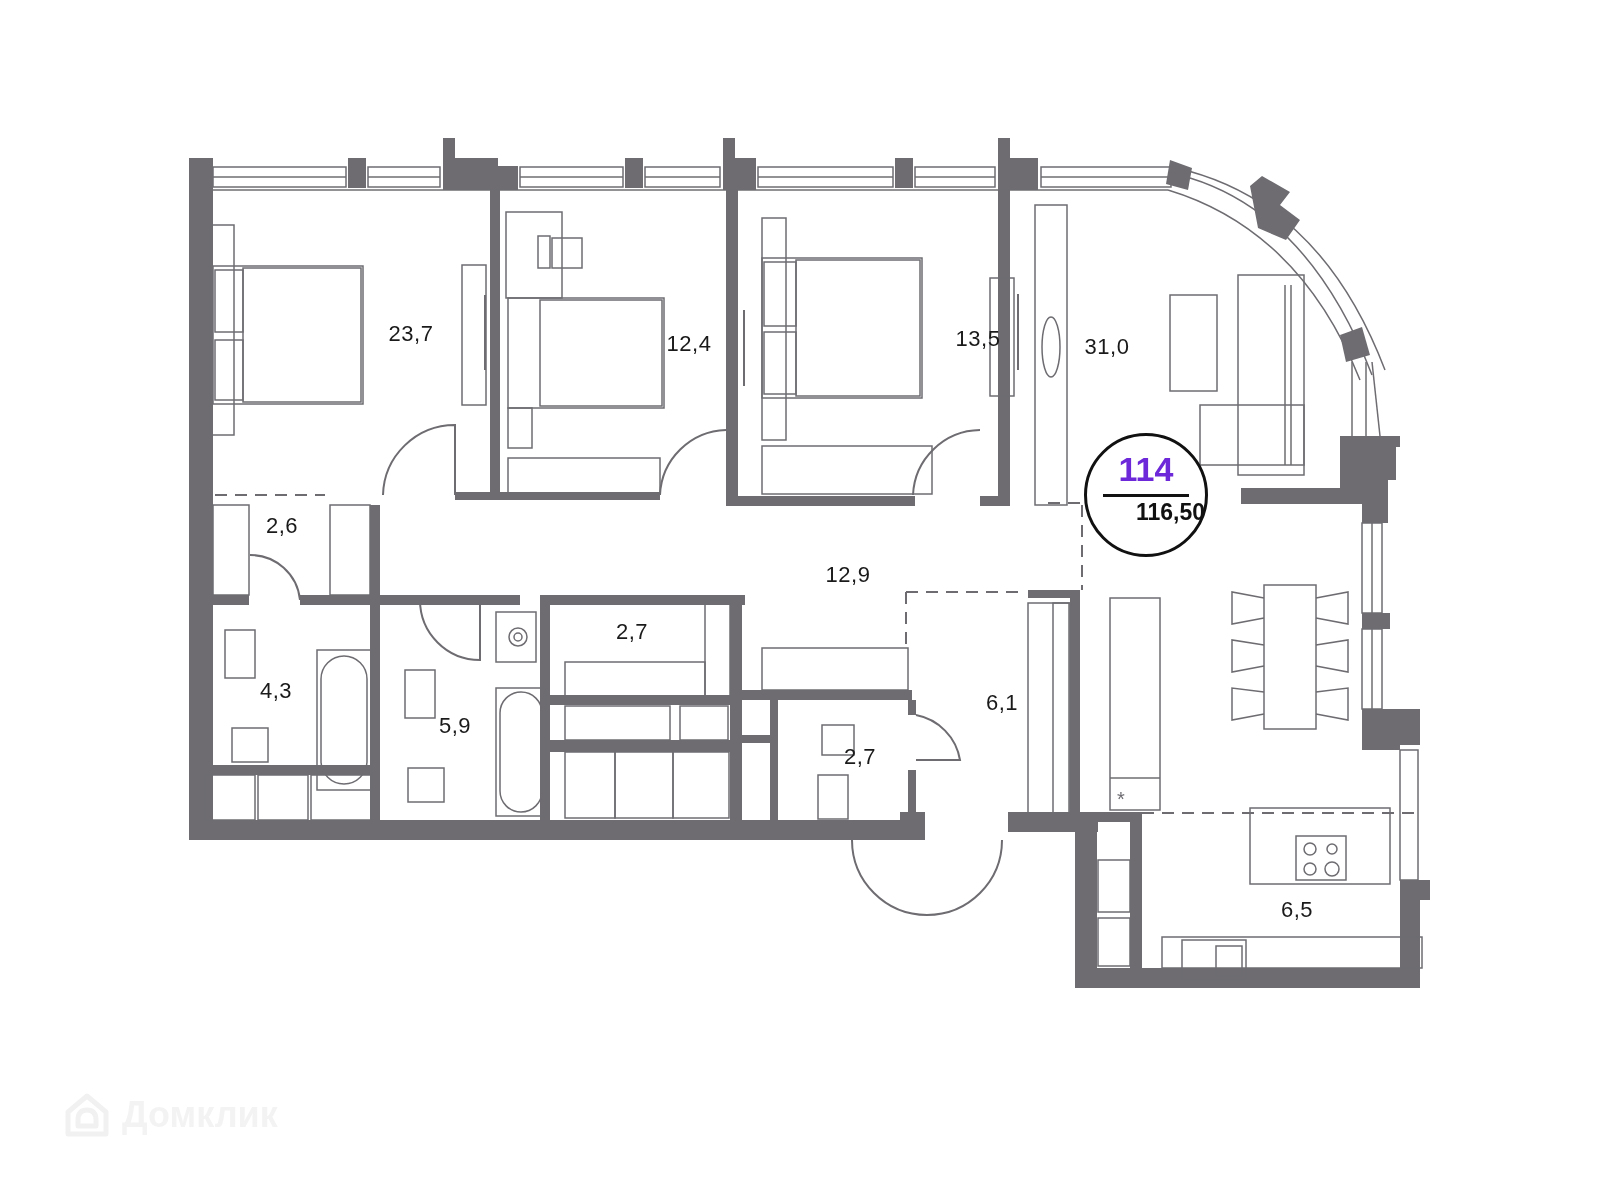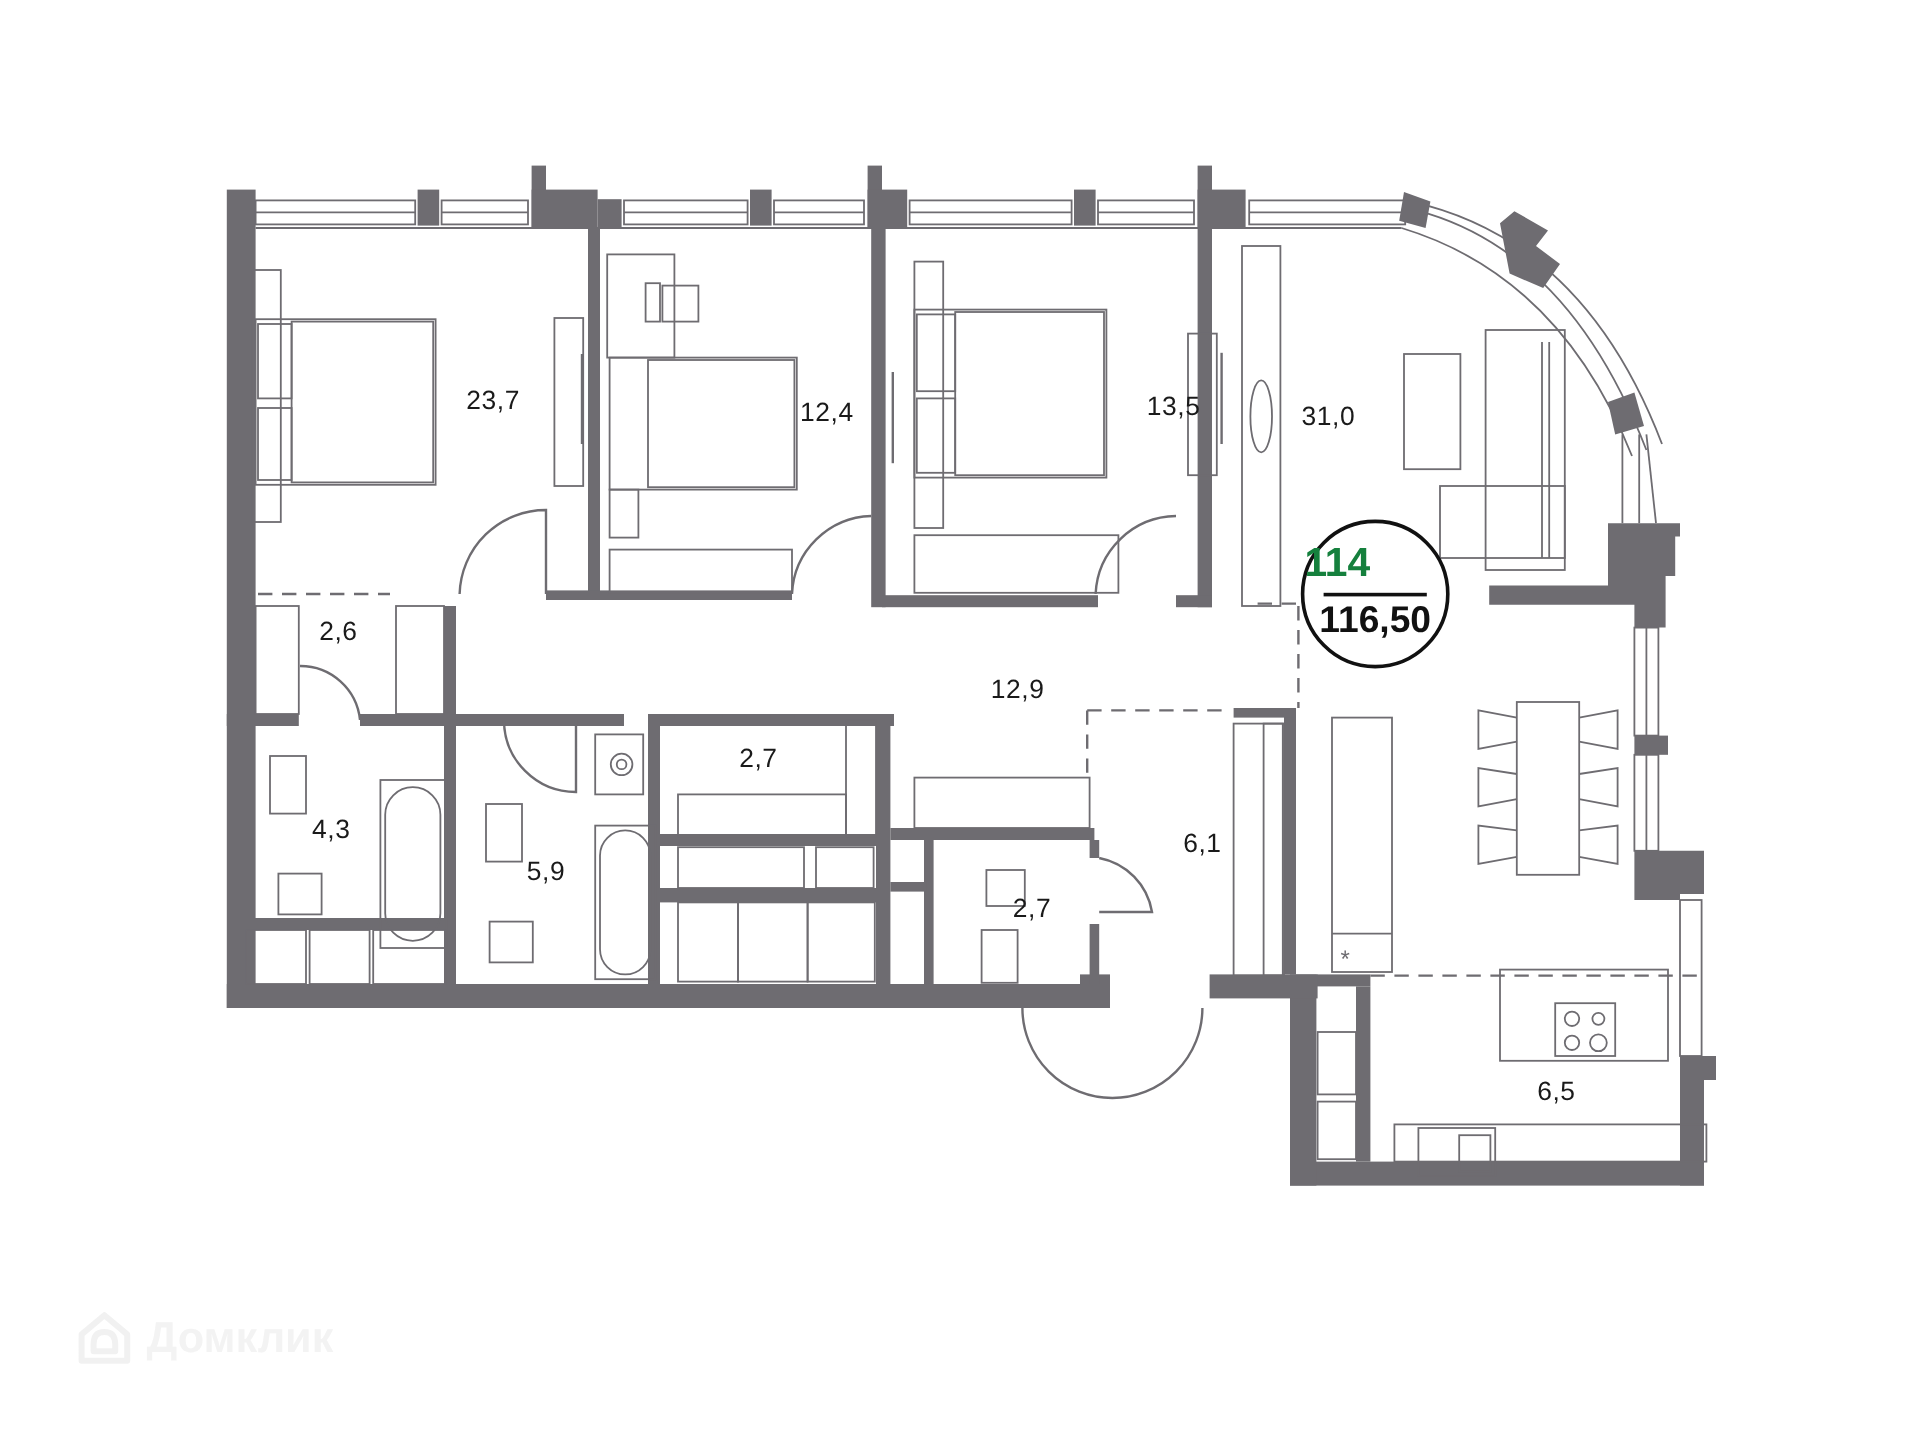--- a/index.html
+++ b/index.html
@@ -7,25 +7,25 @@
          font-family: "Liberation Sans", "DejaVu Sans", sans-serif; }
   #plan { position: absolute; left: 0; top: 0; width: 1600px; height: 1200px; }
   .wall { fill: #6e6c71; }
   .ln { fill: none; stroke: #6e6c71; stroke-width: 2; }
   .ln-thin { fill: none; stroke: #6e6c71; stroke-width: 1.5; }
   .dash { fill: none; stroke: #6e6c71; stroke-width: 2; stroke-dasharray: 12 8; }
   .room-label { position: absolute; font-size: 22px; color: #1a1a1a; letter-spacing: 0.5px;
                 transform: translate(-50%, -50%); white-space: nowrap; }
   .badge { position: absolute; left: 1084px; top: 433px; width: 124px; height: 124px;
            border: 3px solid #111; border-radius: 50%; box-sizing: border-box; background: #fff; }
-  .badge .top { position: absolute; left: 0; right: 0; top: 14px; 
-                font-size: 34px; font-weight: bold; color: #15803d; }
+  .badge .top { position: absolute; left: 0; right: 0; top: 14px; text-align: center;
+                font-size: 34px; font-weight: bold; color: #6d28d9; }
   .badge .bar { position: absolute; left: 16px; right: 16px; top: 58px; height: 3px; background: #111; }
-  .badge .bottom { position: absolute; left: 0; right: 0; top: 63px; text-align: center;
-                   font-size: 31px; font-weight: bold; color: #111; }
+  .badge .bottom { position: absolute; left: 0; right: 0; top: 63px; text-align: right;
+                   font-size: 23px; font-weight: bold; color: #111; }
   .watermark { position: absolute; left: 62px; top: 1090px; display: flex; align-items: center;
                gap: 10px; color: #f2f2f2; font-size: 36px; font-weight: bold; opacity: 0.9; }
   .watermark svg { width: 50px; height: 50px; }
 </style>
 </head>
 <body>
 
 <svg id="plan" viewBox="0 0 1600 1200" xmlns="http://www.w3.org/2000/svg">
 
   <g>

